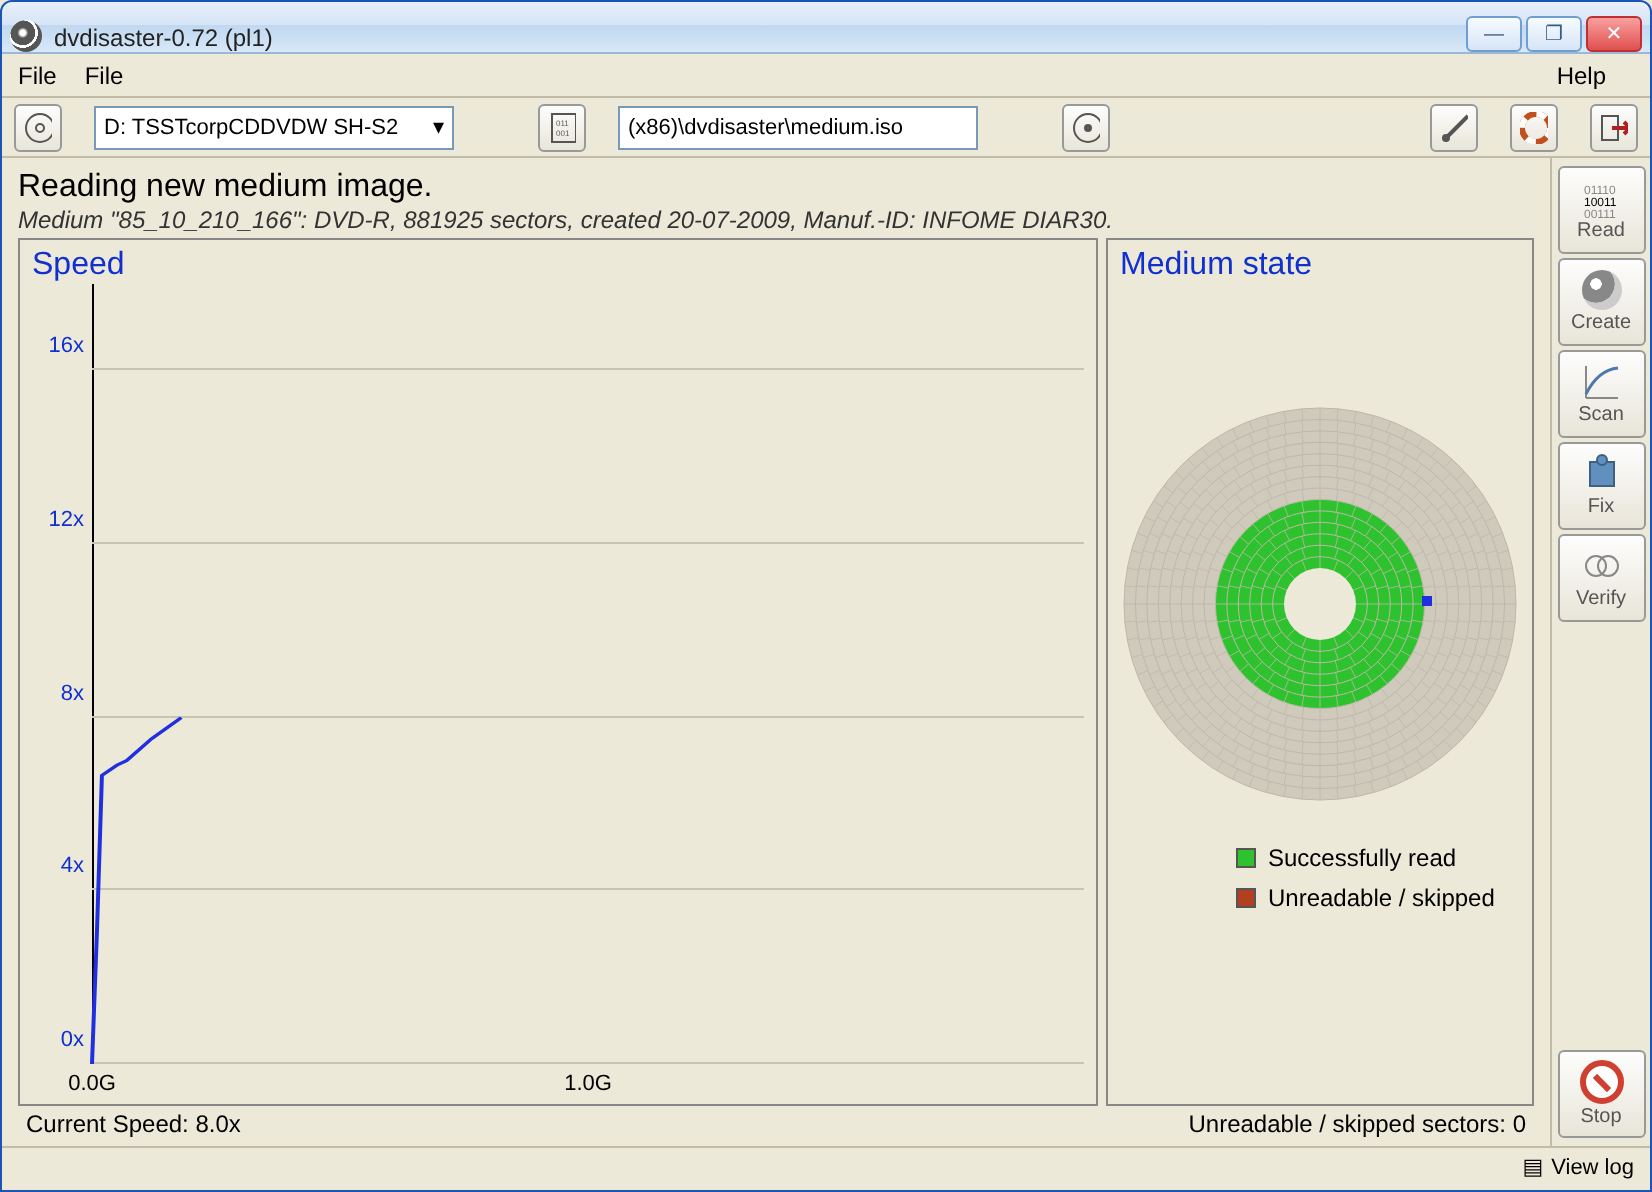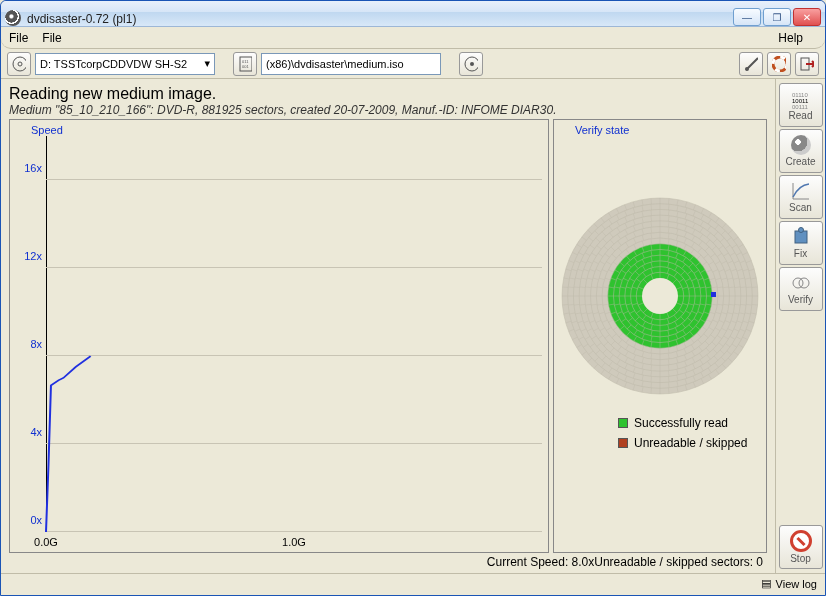--- a/index.html
+++ b/index.html
@@ -47,29 +47,28 @@
   .winbtn.close {
     background: linear-gradient(#f9a0a0,#e05050);
     border-color:#c03030; color:#fff;
   }
   .menubar {
     height: 22px;
     display:flex; align-items:center;
     padding: 0 8px;
     background:#ece9d8;
     border-bottom:1px solid #c0bca8;
-    border-radius:10px;
   }
   .menubar span { margin-right: 14px; font-size:12px; color:#000; }
   .menubar .spacer { flex:1; }
   .toolbar {
     height: 30px;
     display:flex; align-items:center;
     padding: 2px 6px;
-    gap: 4px;
+    gap: 16px;
     background:#ece9d8;
     border-bottom:1px solid #c0bca8;
   }
   .tbtn {
     height:24px;
     border:1px solid #999;
     background:linear-gradient(#fdfdfd,#e8e5d8);
     border-radius:3px;
     display:flex; align-items:center; justify-content:center;
     padding:0 4px;
@@ -100,40 +99,40 @@
   .status-sub { font-style:italic; font-size:12px; color:#333; margin-bottom:2px; }
   .plot-row { flex:1; display:flex; gap:4px; }
   .speed-panel {
     width: 540px;
     border:1px solid #888;
     background:#ece9d8;
     position:relative;
     padding:4px 6px 0 6px;
     display:flex; flex-direction:column;
   }
-  .panel-title { color:#1030d0; font-size:11px;margin-left:15px; }
+  .panel-title { color:#1030d0; font-size:16px; }
   .chart-area { flex:1; position:relative; margin-left:30px; margin-bottom:20px; }
   .ytick { position:absolute; left:-30px; width:26px; text-align:right; color:#1030d0; font-size:11px; transform:translateY(-50%);}
   .gridline { position:absolute; left:0; right:0; border-top:1px solid #c8c4b4; }
   .axis-y { position:absolute; left:0; top:0; bottom:0; border-left:1px solid #000; }
   .axis-x { position:absolute; left:0; right:0; bottom:0; border-top:1px solid #000; }
   .xtick { position:absolute; bottom:-16px; font-size:11px; color:#000; transform:translateX(-50%);margin-top:28px;}
   .speed-line { position:absolute; left:0; top:0; width:100%; height:100%; overflow:visible; }
   .medium-panel {
     flex:1;
     border:1px solid #888;
     background:#ece9d8;
     padding:4px 6px;
     position:relative;
   }
   .disc-wrap { display:flex; justify-content:center; margin-top:60px; }
   .legend { margin-top:20px; font-size:12px; }
   .legend-row { display:flex; align-items:center; gap:6px; margin:6px 0 6px 10px;padding-left:48px;}
   .swatch { width:10px; height:10px; border:1px solid #555; }
-  .info-row { display:flex; justify-content:flex-end; font-size:12px; padding:2px 4px 4px 4px;}
+  .info-row { display:flex; justify-content:space-between; font-size:12px; padding:2px 4px 4px 4px;}
   .rightbar {
     width: 52px;
     background:#ece9d8;
     border-left:1px solid #c0bca8;
     display:flex; flex-direction:column; align-items:center;
     padding:4px 2px; gap:2px;
   }
   .rbtn {
     width:44px; height:44px;
     border:1px solid #999; border-radius:3px;
@@ -257,21 +256,21 @@
           <div class="xtick" style="left:0%">0.0G</div>
           <div class="xtick" style="left:50%">1.0G</div>
 
           <svg class="speed-line" viewBox="0 0 100 100" preserveAspectRatio="none">
             <polyline points="0,100 0.5,83 1,63 2.5,61.7 3.5,61.1 6,58.3 9,55.6" fill="none" stroke="#2030e0" stroke-width="0.4"></polyline>
           </svg>
         </div>
       </div>
 
       <div class="medium-panel">
-        <div class="panel-title">Verify state</div>
+        <div class="panel-title">Medium state</div>
         <div class="disc-wrap">
           <svg class="disc-svg" viewBox="0 0 200 200">
             <g id="disc-rings">
                 <circle cx="100" cy="100" r="98" fill="#cfcabc" stroke="#bdb8a8" stroke-width="0.5"></circle>
                 <line x1="192.28571428571428" y1="100" x2="198" y2="100" stroke="#bdb8a8" stroke-width="0.4"></line>
                 <line x1="191.8920396980846" y1="108.51505145904187" x2="197.58194927691338" y2="109.04229922740359" stroke="#bdb8a8" stroke-width="0.4"></line>
                 <line x1="190.7143746279715" y1="116.95745550135777" x2="196.33136376902237" y2="118.00745274602389" stroke="#bdb8a8" stroke-width="0.4"></line>
                 <line x1="188.76276649852016" y1="125.2551845123665" x2="194.25891303093627" y2="126.81897302706412" stroke="#bdb8a8" stroke-width="0.4"></line>
                 <line x1="186.0538657421734" y1="133.33744519384297" x2="191.38227848162688" y2="135.40168328634098" stroke="#bdb8a8" stroke-width="0.4"></line>
                 <line x1="182.6107837450529" y1="141.13528254737767" x2="187.7260025527961" y2="143.68235886610074" stroke="#bdb8a8" stroke-width="0.4"></line>

